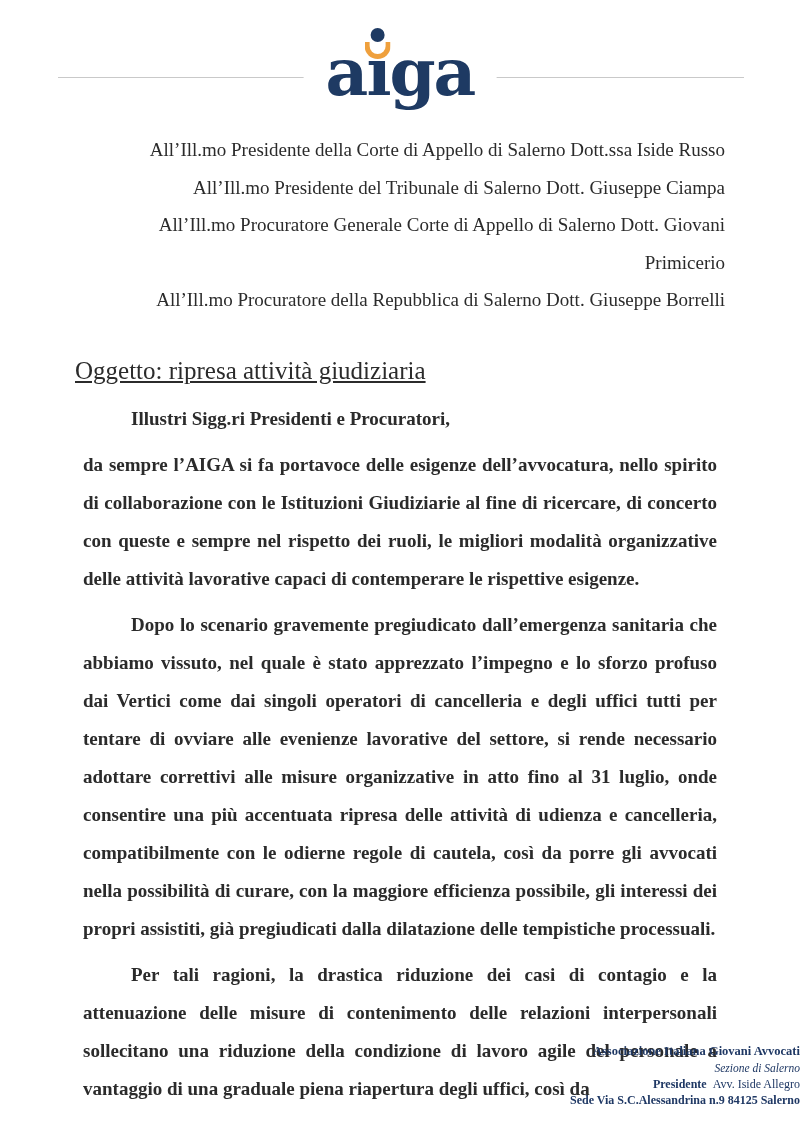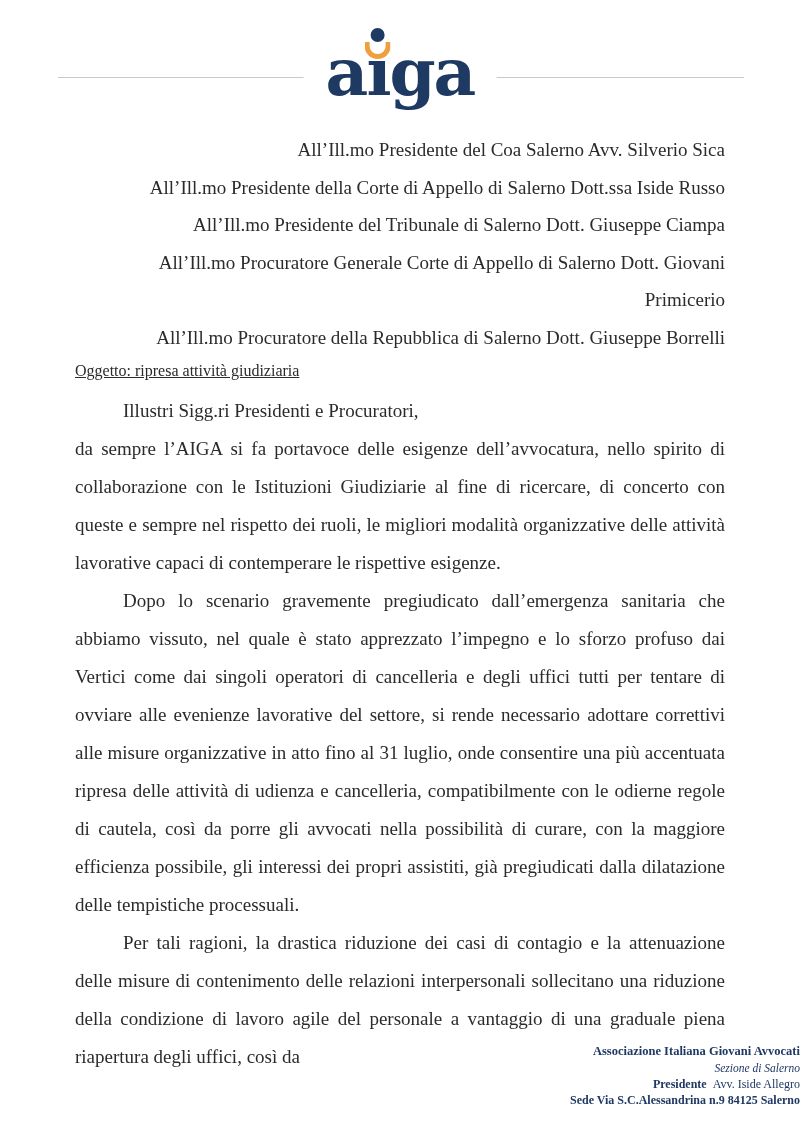--- a/index.html
+++ b/index.html
@@ -42,31 +42,31 @@
   
   .recipients {
     position:absolute; top:131px; left:75px; right:75px;
     text-align:right; font-size:19px; line-height:37.5px;
     color:#2b2b2b;
   }
 
   
   .subject {
     position:absolute; top:358px; left:75px;
-    font-size:16px; line-height:26px;
+    font-size:25px; line-height:26px;
     text-decoration:underline; color:#2b2b2b;
   }
 
   
   .body-text {
     position:absolute; top:392px; left:75px; width:650px;
     font-size:19px; line-height:38px;
     text-align:justify; color:#2b2b2b;
   }
-  .body-text p { margin:0; }
+  .body-text p { margin:8px;font-weight:bold; }
   .salutation { text-indent:48px; text-align:left; }
   .para-indent { text-indent:48px; }
 
   
   .footer {
     position:absolute; top:1043px; left:0; right:0;
     text-align:right; color:#1f3864;
     font-family:"Liberation Serif","DejaVu Serif",serif;
   }
   .footer-org   { font-size:12.5px; font-weight:bold; line-height:17px; }
@@ -79,21 +79,20 @@
 <body>
 
 <div class="page">
 
   <div class="header-rule"></div>
   <div class="logo">
     <span>a</span><span class="logo-i"><span class="logo-arc"></span><span class="logo-dot"></span><span>ı</span></span><span>ga</span>
   </div>
 
   <div class="recipients">
-    <div class="recipient-line">All’Ill.mo Presidente del Coa Salerno Avv. Silverio Sica</div>
     <div class="recipient-line">All’Ill.mo Presidente della Corte di Appello di Salerno  Dott.ssa Iside Russo</div>
     <div class="recipient-line">All’Ill.mo Presidente del Tribunale di Salerno Dott. Giuseppe Ciampa</div>
     <div class="recipient-line">All’Ill.mo Procuratore Generale Corte di Appello di Salerno Dott. Giovani Primicerio</div>
     <div class="recipient-line">All’Ill.mo Procuratore della Repubblica di Salerno Dott. Giuseppe Borrelli</div>
   </div>
 
   <div class="subject">Oggetto: ripresa attività giudiziaria</div>
 
   <div class="body-text">
     <p class="salutation">Illustri Sigg.ri Presidenti e Procuratori,</p>

